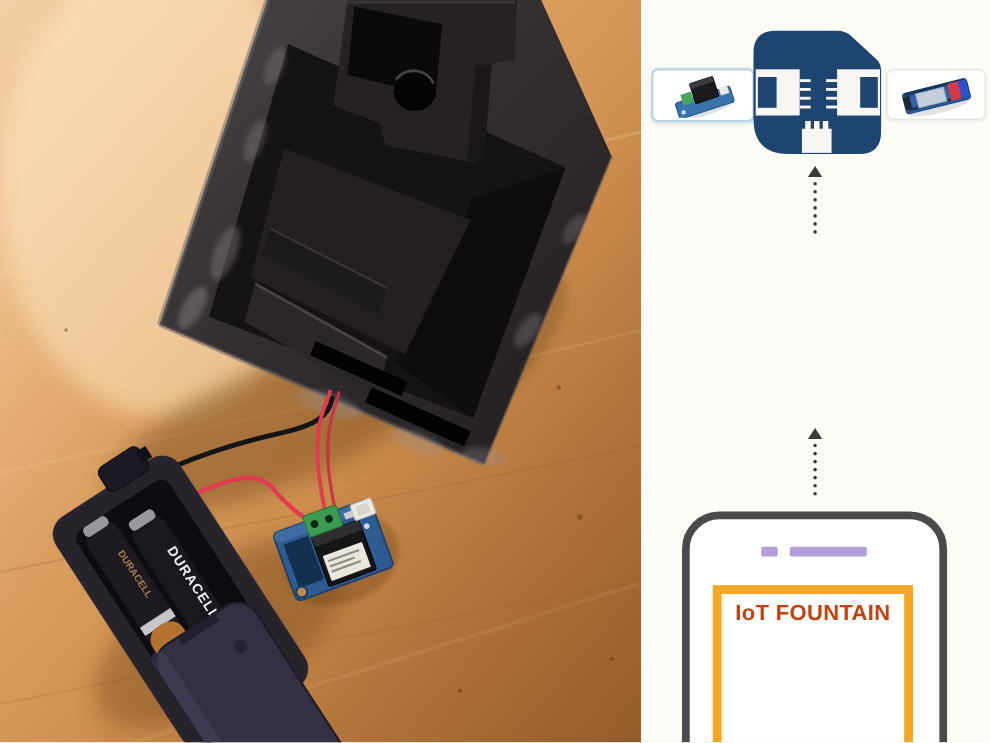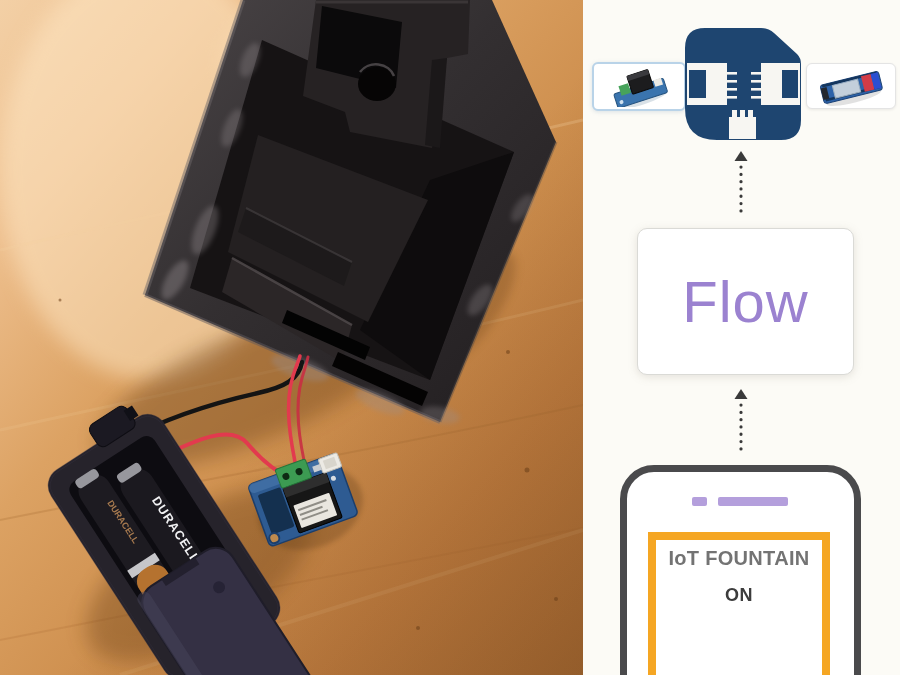--- a/index.html
+++ b/index.html
@@ -23,21 +23,21 @@
     display:flex;align-items:center;justify-content:center;}
   .flow-label{font-size:58px;font-weight:300;color:#9B82D0;letter-spacing:1px;}
 
   .phone{position:absolute;left:37px;top:465px;width:241px;height:245px;box-sizing:border-box;
     background:#FFFFFF;border:7px solid #4A4A4C;border-radius:34px;}
   .bar{position:absolute;background:#B49FDC;border-radius:2px;height:9px;top:25px;}
   .bar-small{left:65px;width:15px;}
   .bar-long{left:91px;width:70px;}
   .app-frame{position:absolute;left:21px;top:60px;width:182px;height:175px;box-sizing:border-box;
     border:8px solid #F5A623;background:#FFFFFF;text-align:center;}
-  .app-title{margin-top:7px;font-size:20px;font-weight:bold;color:#737373;letter-spacing:0.3px;}
+  .app-title{margin-top:7px;font-size:20px;font-weight:bold;color:#c2410c;letter-spacing:0.3px;}
   .menu{margin-top:11px;}
   .menu-item{font-size:18px;line-height:29px;font-weight:bold;color:#3C3C3C;letter-spacing:0.5px;}
 </style>
 </head>
 <body>
 
 <div class="container">
 
   <svg class="photo" viewBox="0 0 583 675">
     <defs>
@@ -253,34 +253,30 @@
           <rect x="-30" y="-5" width="6" height="12" fill="#23272E"></rect>
         </g>
       </svg>
     </div>
 
     <svg class="arrow-svg arrow-1" viewBox="0 0 18 68">
       <polygon points="9,1 2.5,11 15.5,11" fill="#3A3A3A"></polygon>
       <line x1="9" y1="17" x2="9" y2="66" stroke="#3A3A3A" stroke-width="3.2" stroke-linecap="round" stroke-dasharray="0.1 7.2"></line>
     </svg>
 
-    <div class="flow-box">
-      <span class="flow-label">Flow</span>
-    </div>
 
     <svg class="arrow-svg arrow-2" viewBox="0 0 18 68">
       <polygon points="9,1 2.5,11 15.5,11" fill="#3A3A3A"></polygon>
       <line x1="9" y1="17" x2="9" y2="66" stroke="#3A3A3A" stroke-width="3.2" stroke-linecap="round" stroke-dasharray="0.1 7.2"></line>
     </svg>
 
     <div class="phone">
       <div class="bar bar-small"></div>
       <div class="bar bar-long"></div>
       <div class="app-frame">
         <div class="app-title">IoT FOUNTAIN</div>
         <div class="menu">
-          <div class="menu-item">ON</div>
         </div>
       </div>
     </div>
 
   </div>
 </div>
 
 </body></html>

